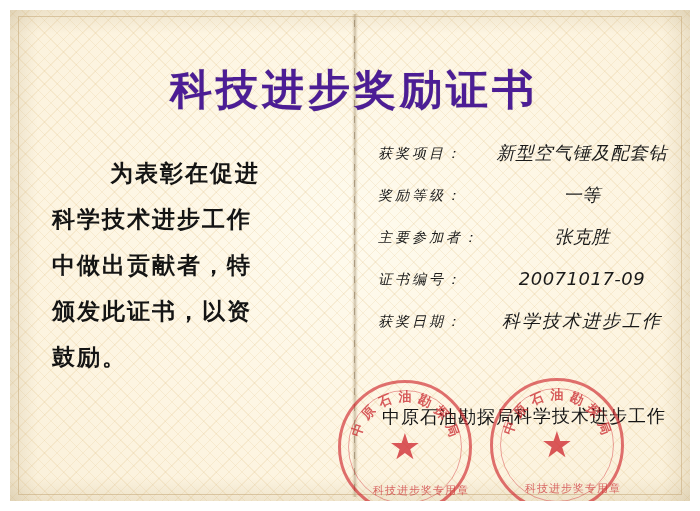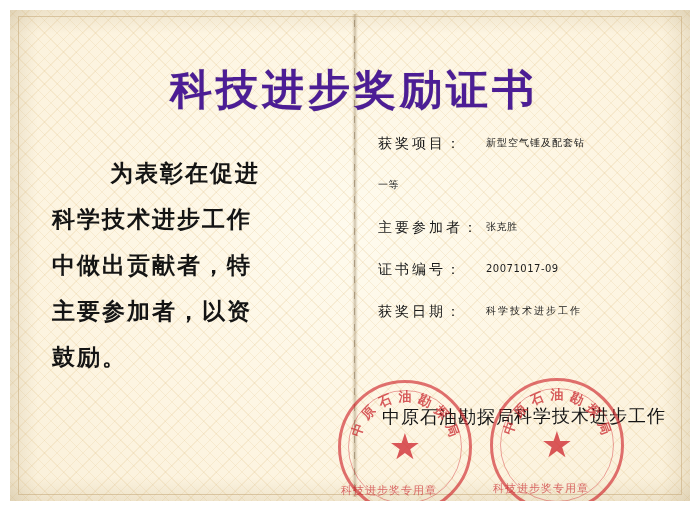--- a/index.html
+++ b/index.html
@@ -128,44 +128,46 @@
     white-space: nowrap;
   }
   .citation .line.indent {
     text-indent: 58px;
   }
 
   
   .fields {
     position: absolute;
     left: 378px;
-    top: 132px;
+    top: 142px;
     width: 300px;
     font-family: "DejaVu Sans", sans-serif;
+    font-style: italic;
   }
   .field-row {
     display: flex;
     align-items: flex-start;
     margin-bottom: 20px;
   }
   .field-label {
     width: 108px;
     flex: 0 0 108px;
     font-size: 14px;
     color: #1a1a1a;
     letter-spacing: 3px;
     line-height: 22px;
     white-space: nowrap;
   }
   .field-value {
     flex: 1 1 auto;
-    font-size: 10px;
+    font-size: 18px;
     color: #1a1a1a;
     line-height: 22px;
     letter-spacing: 0.5px;
+    text-align: center;
   }
   .field-value .vline {
     display: block;
     white-space: nowrap;
   }
   .field-row.wide .field-value { letter-spacing: 1px; }
   .field-row.date .field-value { letter-spacing: 2px; }
 
   
   .seal {
@@ -209,21 +211,21 @@
     font-weight: 700;
     color: rgba(200,30,38,0.82);
     transform-origin: 0 0;
     white-space: pre;
   }
   .seal-bottom-text {
     position: absolute;
     left: 0;
     right: 0;
     bottom: 13px;
-    text-align: left;
+    text-align: right;
     font-family: "DejaVu Serif", serif;
     font-size: 11px;
     color: rgba(200,30,38,0.75);
     letter-spacing: 1px;
   }
   #seal-left { left: 338px; top: 380px; }
   #seal-right { left: 490px; top: 378px; }
 
   
   .org-line {
@@ -247,34 +249,35 @@
   <div class="fold"></div>
   <div class="fold-stitch"></div>
   <div class="inner-border"></div>
 
   <div class="title">科技进步奖励证书</div>
 
   <div class="citation">
     <span class="line indent">为表彰在促进</span>
     <span class="line">科学技术进步工作</span>
     <span class="line">中做出贡献者，特</span>
-    <span class="line">主要参加者，以资</span>
+    <span class="line">颁发此证书，以资</span>
     <span class="line">鼓励。</span>
   </div>
 
   <div class="fields">
 
     <div class="field-row wide">
       <div class="field-label">获奖项目：</div>
       <div class="field-value">
         <span class="vline">新型空气锤及配套钻</span>
       </div>
     </div>
 
     <div class="field-row">
+      <div class="field-label">奖励等级：</div>
       <div class="field-value">一等</div>
     </div>
 
     <div class="field-row">
       <div class="field-label">主要参加者：</div>
       <div class="field-value">张克胜</div>
     </div>
 
     <div class="field-row">
       <div class="field-label">证书编号：</div>

